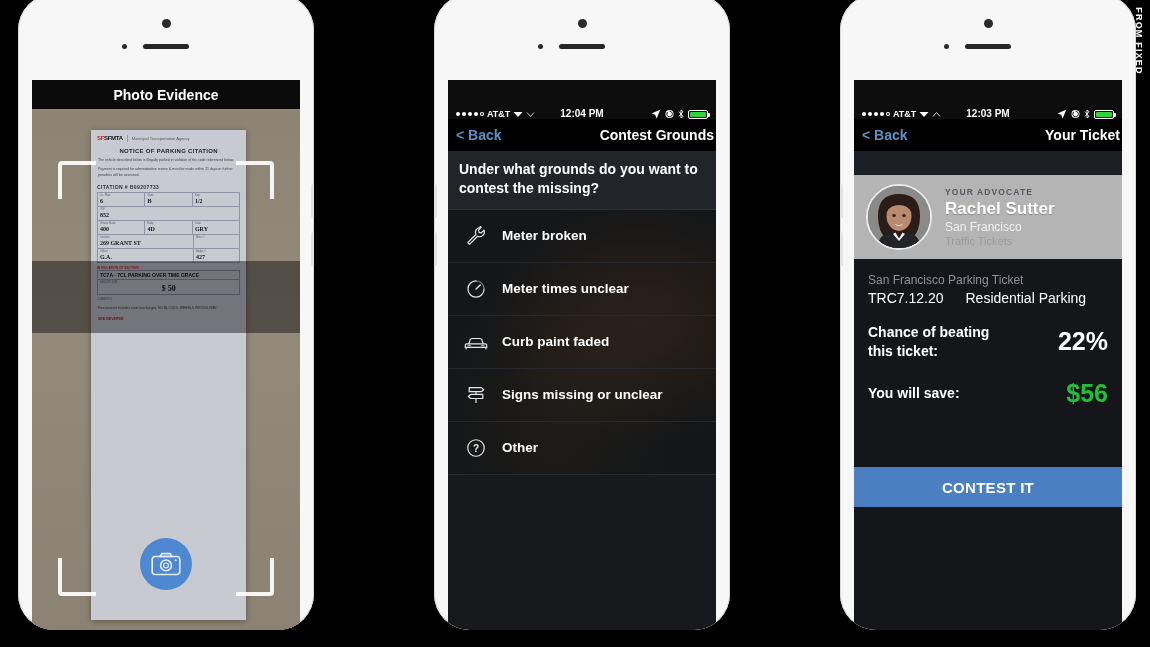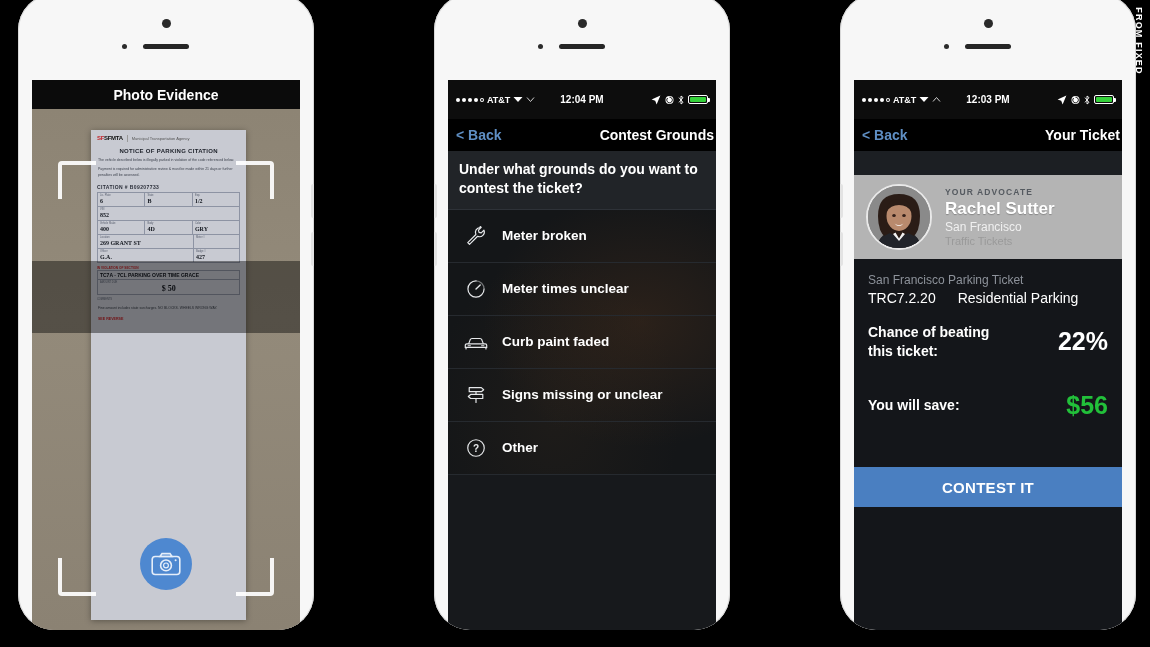--- a/index.html
+++ b/index.html
@@ -22,21 +22,21 @@
   .speaker{position:absolute;height:5px;border-radius:3px;background:#262626;
     width:46px;left:50%;margin-left:-23px;top:50px;}
   .sensor{position:absolute;width:5px;height:5px;border-radius:50%;background:#2b2b2b;
     left:50%;margin-left:-44px;top:50px;}
   .side-btn{position:absolute;width:4px;background:#e3e3e3;border-radius:2px;}
 
   .screen{position:absolute;left:14px;right:14px;top:86px;bottom:0;
     background:#000;overflow:hidden;}
 
   
-  .statusbar{height:39px;background:#0d0d0d;color:#fff;display:flex;align-items:center;
+  .statusbar{height:39px;background:#0d0d0d;color:#fff;display:flex;align-items:flex-end;
     padding:0 8px;font-size:10px;font-weight:bold;position:relative;}
   .sb-left{display:flex;align-items:center;gap:3px;}
   .sb-dots{display:flex;gap:2px;align-items:center;}
   .sb-dots i{width:4px;height:4px;border-radius:50%;background:#fff;display:block;}
   .sb-dots i.hollow{background:transparent;box-shadow:0 0 0 1px #fff inset;}
   .sb-carrier{font-size:9px;letter-spacing:0px;}
   .sb-time{position:absolute;left:0;right:0;text-align:center;font-size:10px;font-weight:bold;}
   .sb-right{margin-left:auto;display:flex;align-items:center;gap:4px;position:relative;z-index:2;}
   .batt{width:20px;height:9px;border:1px solid #fff;border-radius:2px;position:relative;
     padding:1px;box-sizing:border-box;}
@@ -315,21 +315,21 @@
               <b></b>
             </span>
         </div>
       </div>
 
       <div class="navbar">
         <span class="nav-back">&lt; Back</span>
         <span class="nav-title">Contest Grounds</span>
       </div>
 
-      <div class="question">Under what grounds do you want to contest the ticket?</div>
+      <div class="question">Under what grounds do you want to contest the missing?</div>
 
       <div class="ground-list">
         <div class="map-bg"></div>
 
         <div class="ground" style="position:relative;">
           <span class="ground-ico">
             <svg width="22" height="22" viewBox="0 0 24 24">
               <path d="M16.5 2.8a5.2 5.2 0 0 0-4.6 7.6L3 19.3l1.9 1.9 8.9-8.9a5.2 5.2 0 0 0 6.9-6.7l-3 3-2.4-.6-.6-2.4 3-3a5.3 5.3 0 0 0-1.2-.8z" fill="none" stroke="#e6e8ea" stroke-width="1.3" stroke-linejoin="round"></path>
             </svg>
           </span>
@@ -453,34 +453,34 @@
           <div class="adv-kicker">YOUR ADVOCATE</div>
           <div class="adv-name">Rachel Sutter</div>
           <div class="adv-city">San Francisco</div>
           <div class="adv-spec">Traffic Tickets</div>
         </div>
       </div>
 
       <div class="ticket-info">
         <div class="ti-kicker">San Francisco Parking Ticket</div>
         <div class="ti-row">
-          <span class="ti-code">TRC7.2.20</span>
+          <span class="ti-code">TRC7.12.20</span>
           <span class="ti-type">Residential Parking</span>
         </div>
       </div>
 
       <div class="stat">
         <div class="stat-label">
           <div>Chance of beating</div>
           <div>this ticket:</div>
         </div>
         <div class="stat-val">22%</div>
       </div>
 
-      <div class="stat" style="margin-top:30px;">
+      <div class="stat" style="margin-top:18px;">
         <div class="stat-label">You will save:</div>
         <div class="stat-val money">$56</div>
       </div>
 
       <div class="contest-btn">CONTEST IT</div>
     </div>
   </div>
 </div>
 
 </body></html>

